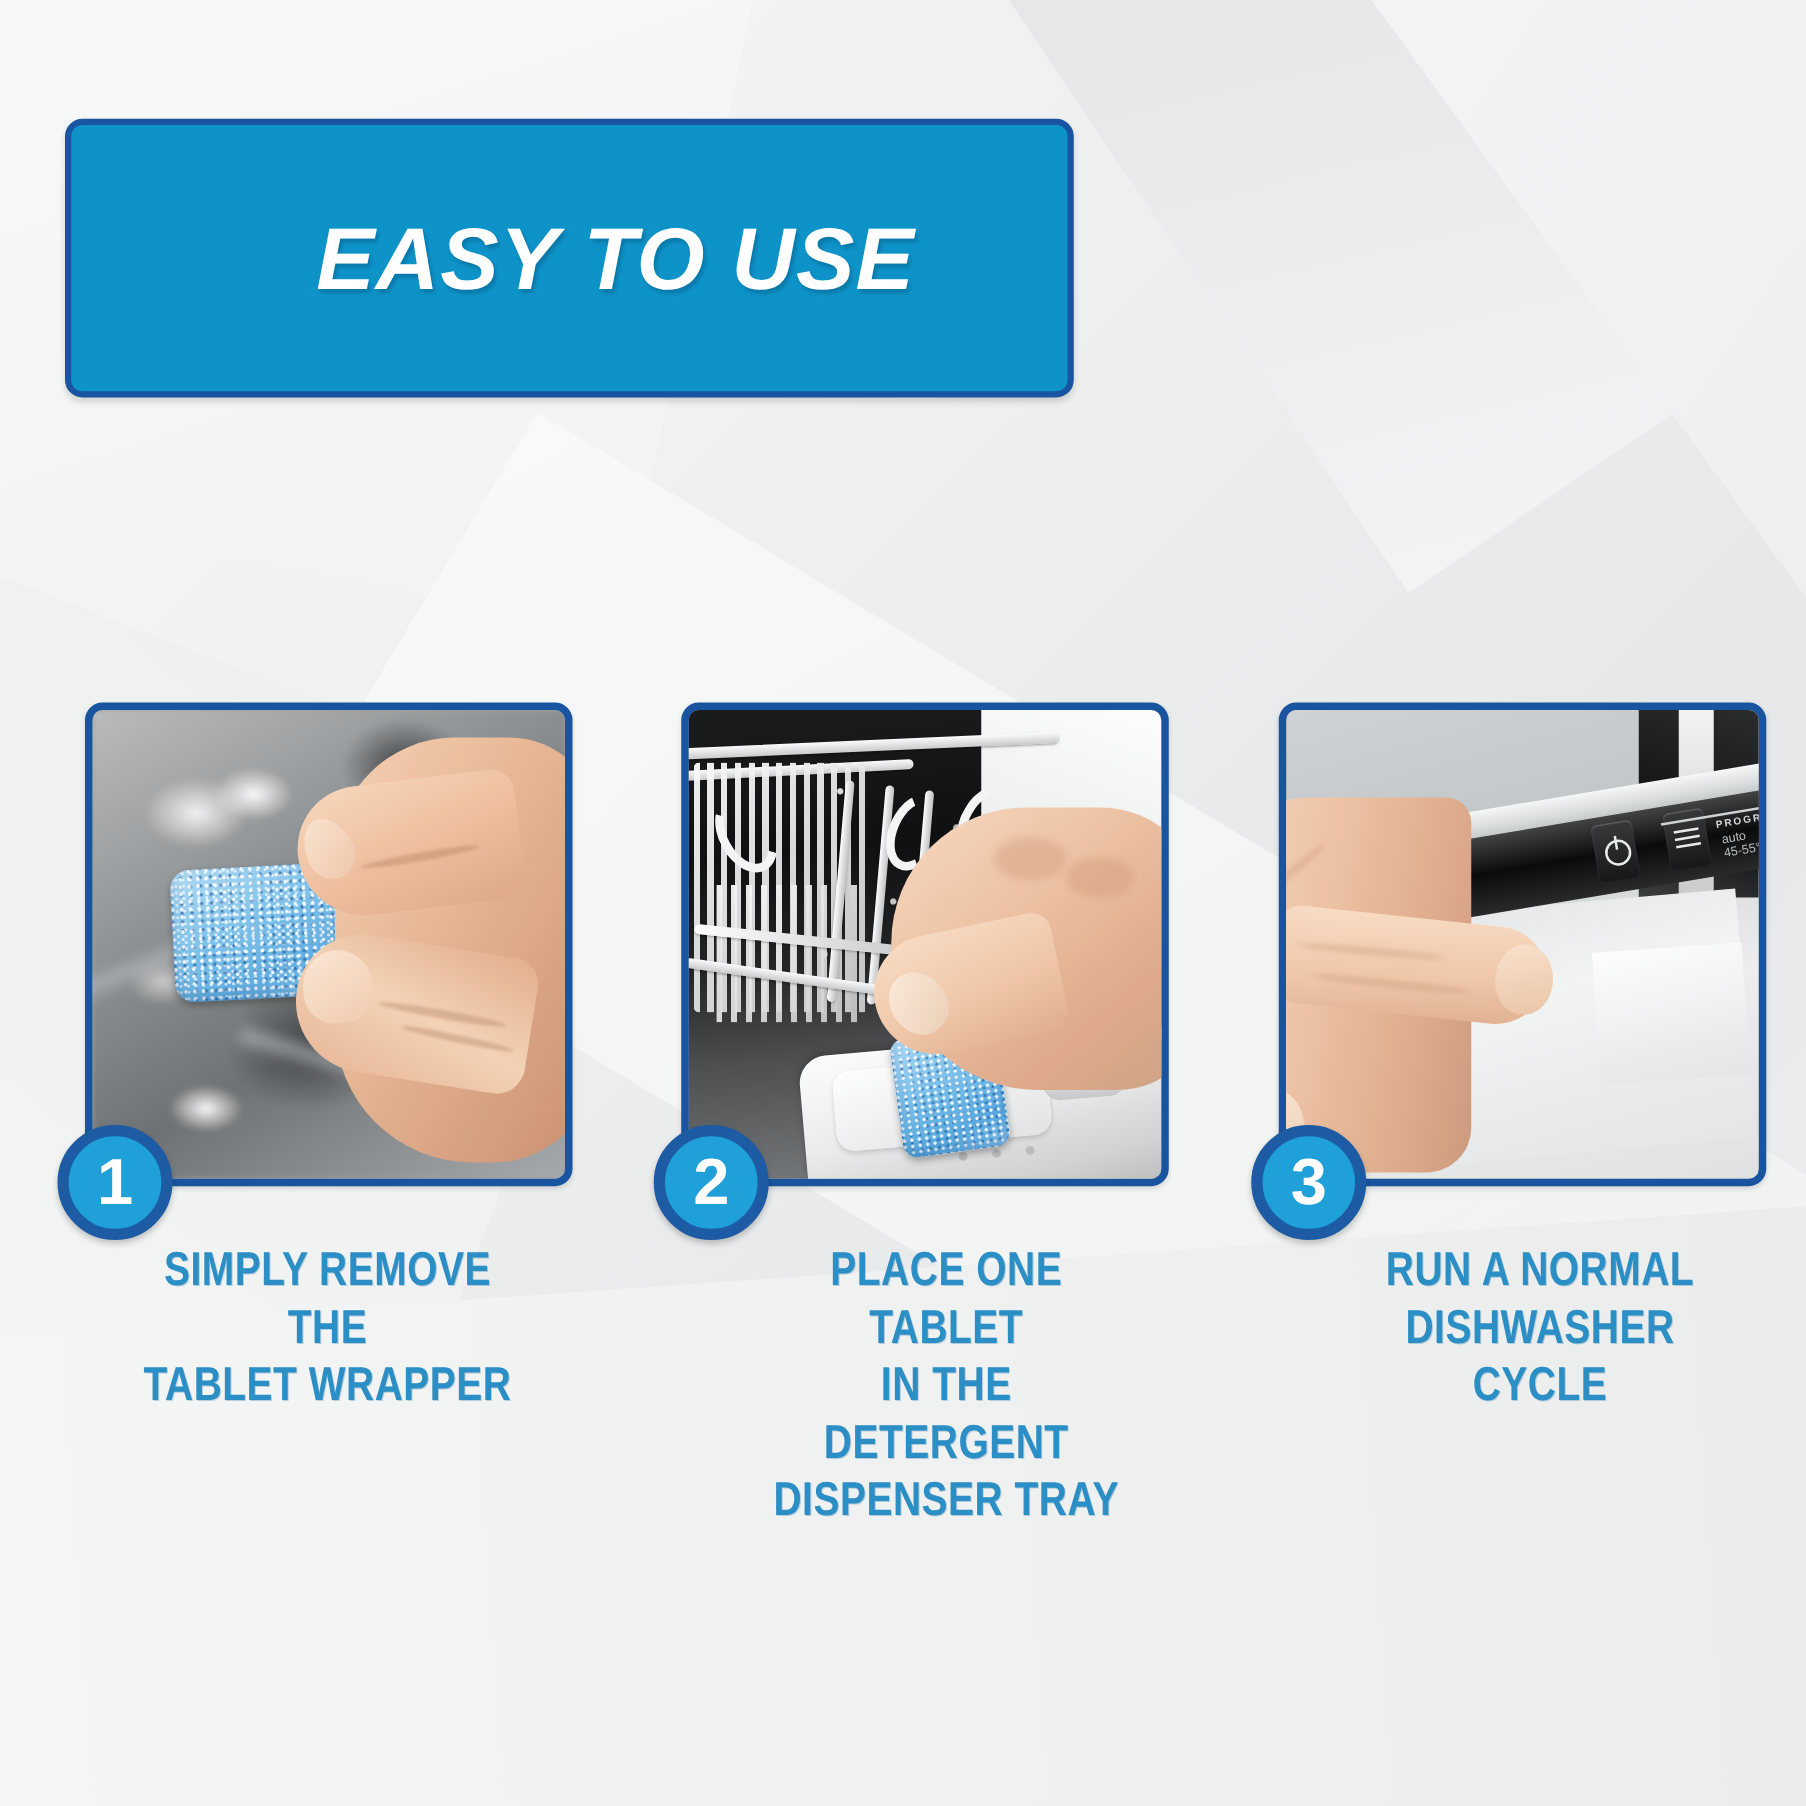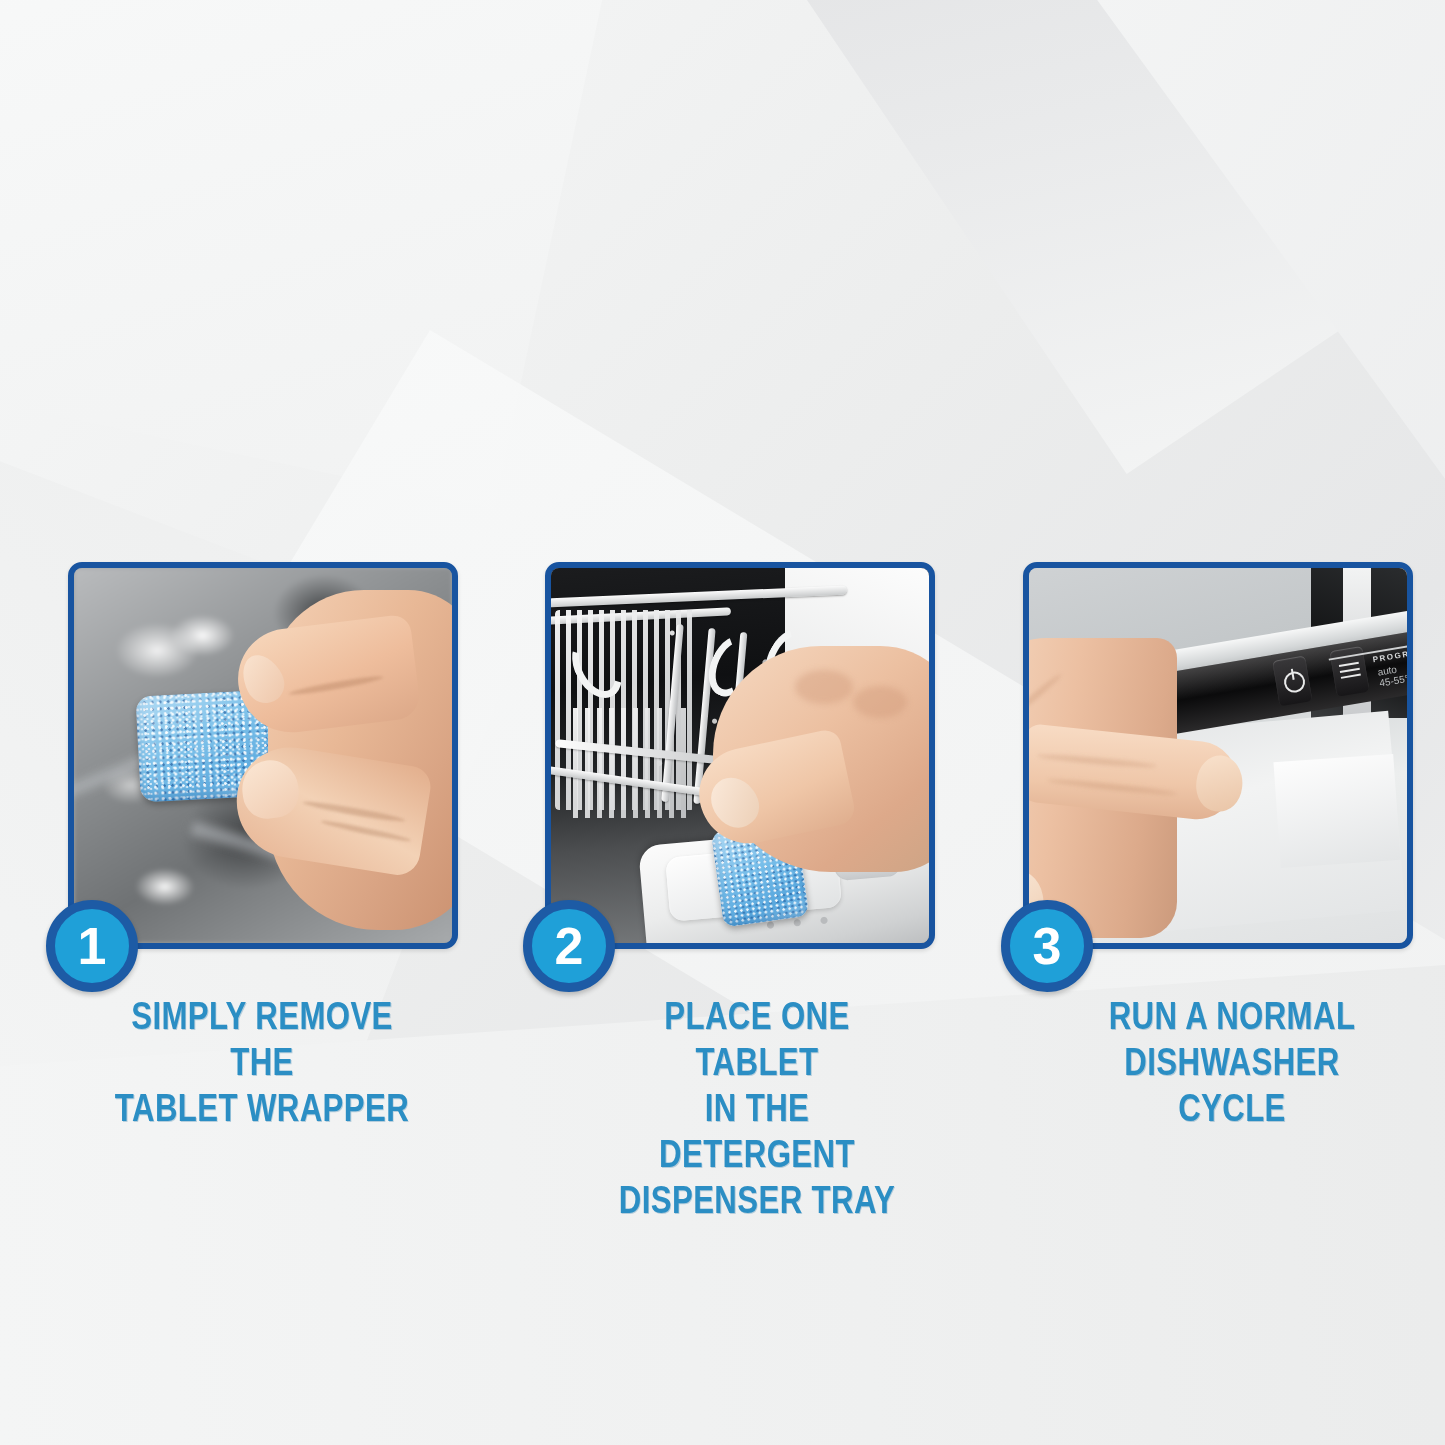--- a/index.html
+++ b/index.html
@@ -228,20 +228,23 @@
 <div class="stage">
 
   <div class="bg-base"></div>
   <div class="facet facet-f"></div>
   <div class="facet facet-a"></div>
   <div class="facet facet-b"></div>
   <div class="facet facet-c"></div>
   <div class="facet facet-d"></div>
   <div class="facet facet-e"></div>
 
+  <div class="banner">
+    <div class="banner-title">EASY TO USE</div>
+  </div>
 
   <div class="steps">
 
     <div class="step step-1">
       <div class="photo">
         <div class="p1-bg"></div>
         <div class="p1-bar p1-bar-1"></div>
         <div class="p1-bar p1-bar-2"></div>
         <div class="p1-bar p1-bar-3"></div>
 

